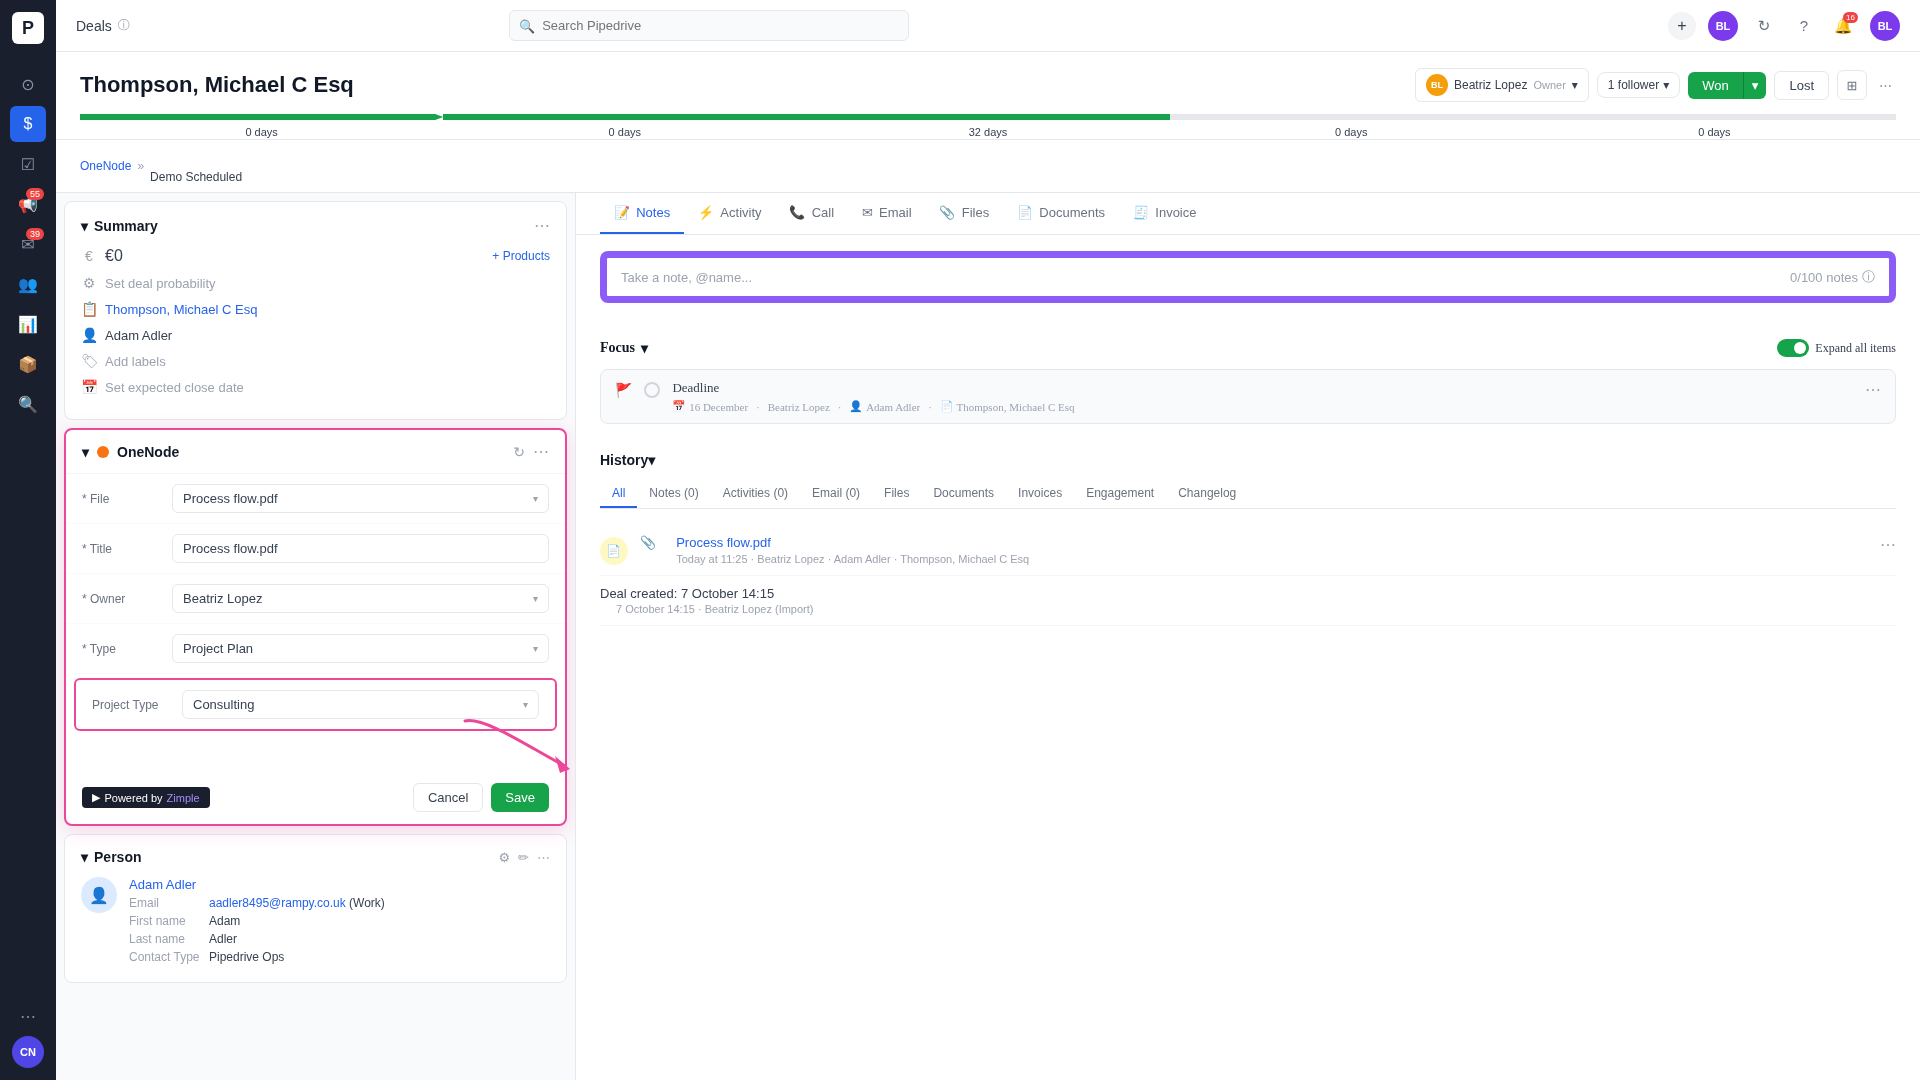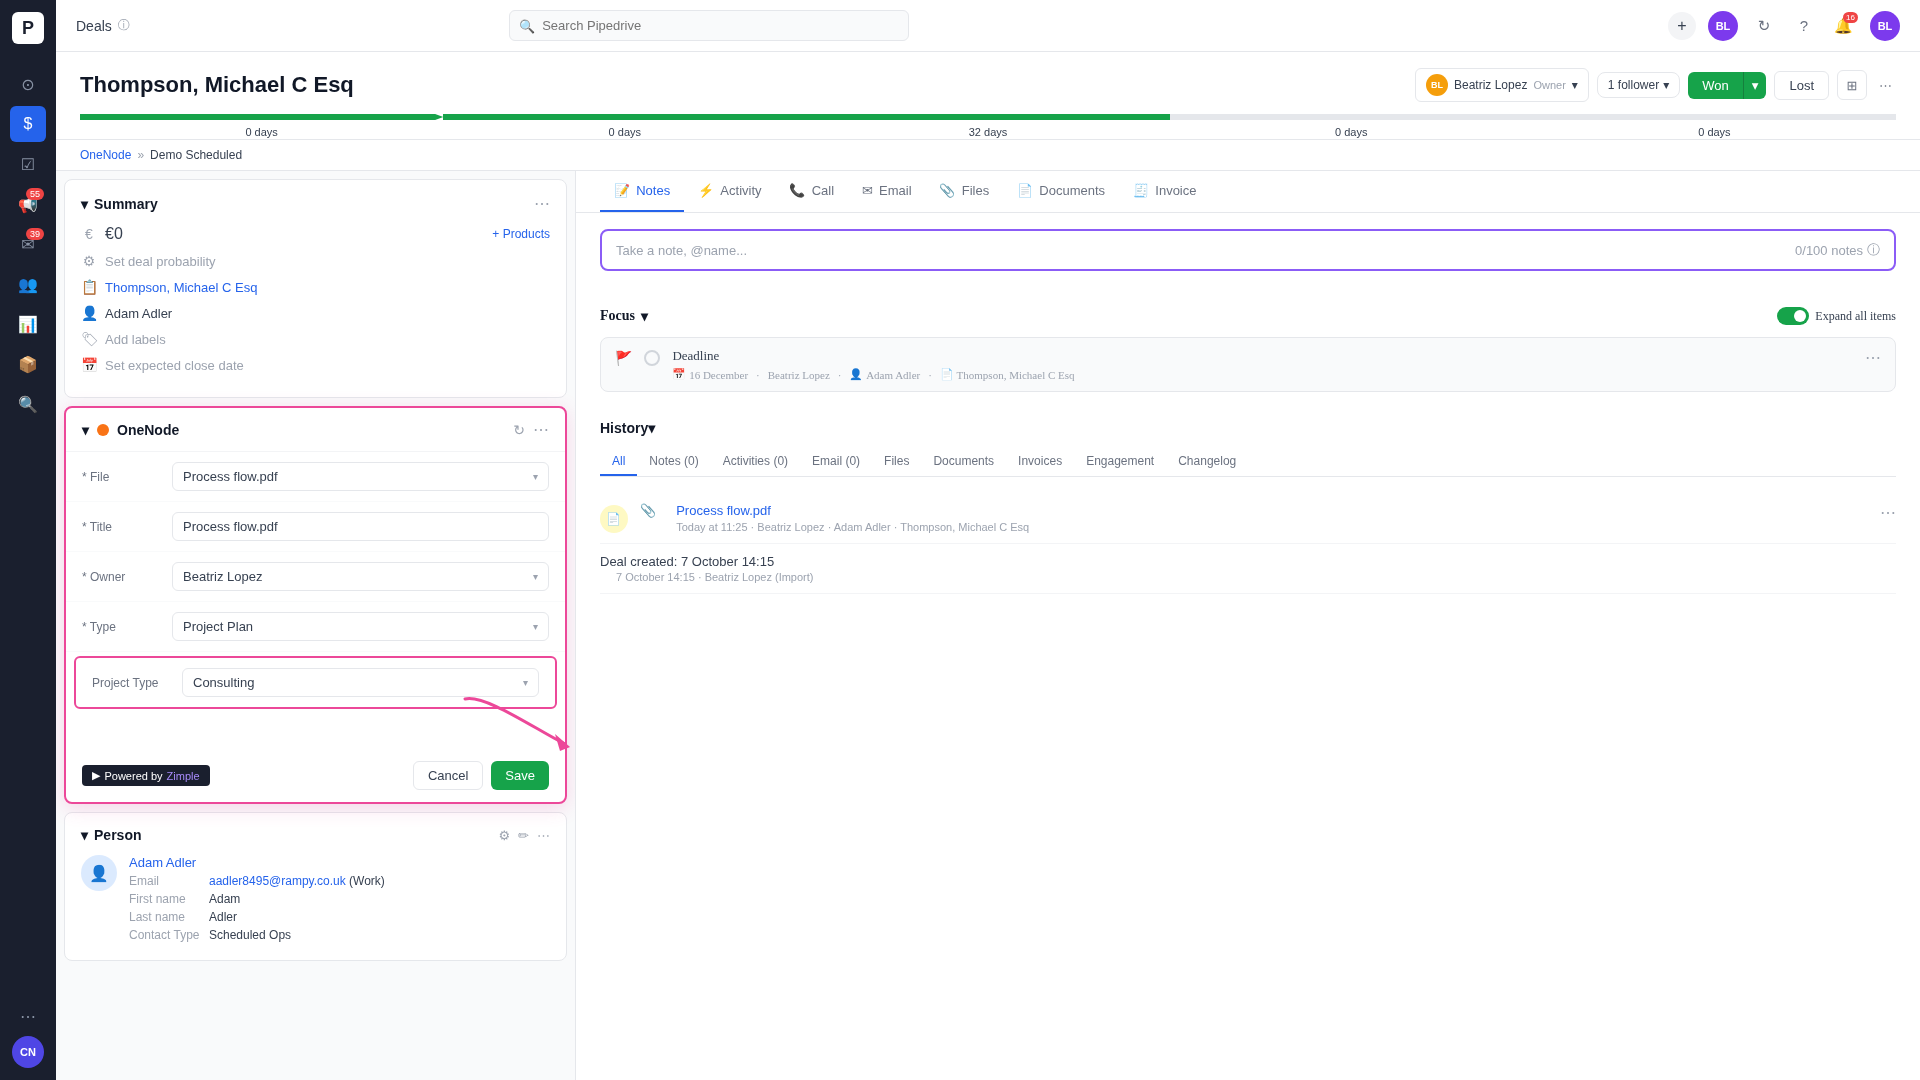--- a/index.html
+++ b/index.html
@@ -191,21 +191,21 @@
     .breadcrumb {
       padding: 8px 24px;
       background: #fff;
       border-bottom: 1px solid #e5e7eb;
       font-size: 12px; color: #6b7280;
       display: flex; align-items: center; gap: 6px;
       flex-shrink: 0;
     }
     .breadcrumb a { color: #2563eb; text-decoration: none; }
     .breadcrumb-sep { color: #9ca3af; }
-    .breadcrumb-current { color: #374151; }
+    .breadcrumb-current { color: #374151; margin-top: 22px; }
 
     
     .body-layout {
       display: flex; flex: 1; overflow: hidden;
     }
 
     
     .left-panel {
       width: 520px;
       background: #f9fafb;
@@ -373,21 +373,21 @@
       display: flex; align-items: center; gap: 6px;
     }
     .tab.active { color: #2563eb; border-bottom-color: #2563eb; }
 
     
     .notes-area {
       padding: 16px 24px;
     }
     .note-input-wrapper {
       display: flex; align-items: center;
-      border: 2px solid #8b5cf6; border-radius: 8px;
+      border: 7px solid #8b5cf6; border-radius: 8px;
       padding: 10px 14px;
       margin-bottom: 20px;
       justify-content: space-between;
     }
     .note-input-wrapper span { color: #9ca3af; font-size: 13px; }
     .note-count { font-size: 12px; color: #9ca3af; display: flex; align-items: center; gap: 4px; }
 
     
     .focus-section { margin-bottom: 28px; padding: 0 24px; font-family: Liberation Serif, serif; }
     .focus-header {
@@ -720,21 +720,21 @@
             <div class="person-row">
               <span class="person-row-label">First name</span>
               <span>Adam</span>
             </div>
             <div class="person-row">
               <span class="person-row-label">Last name</span>
               <span>Adler</span>
             </div>
             <div class="person-row">
               <span class="person-row-label">Contact Type</span>
-              <span>Scheduled Ops</span>
+              <span>Pipedrive Ops</span>
             </div>
           </div>
         </div>
       </div>
 
     </div>
 
     <div class="right-panel">
 
       <div class="tabs">

